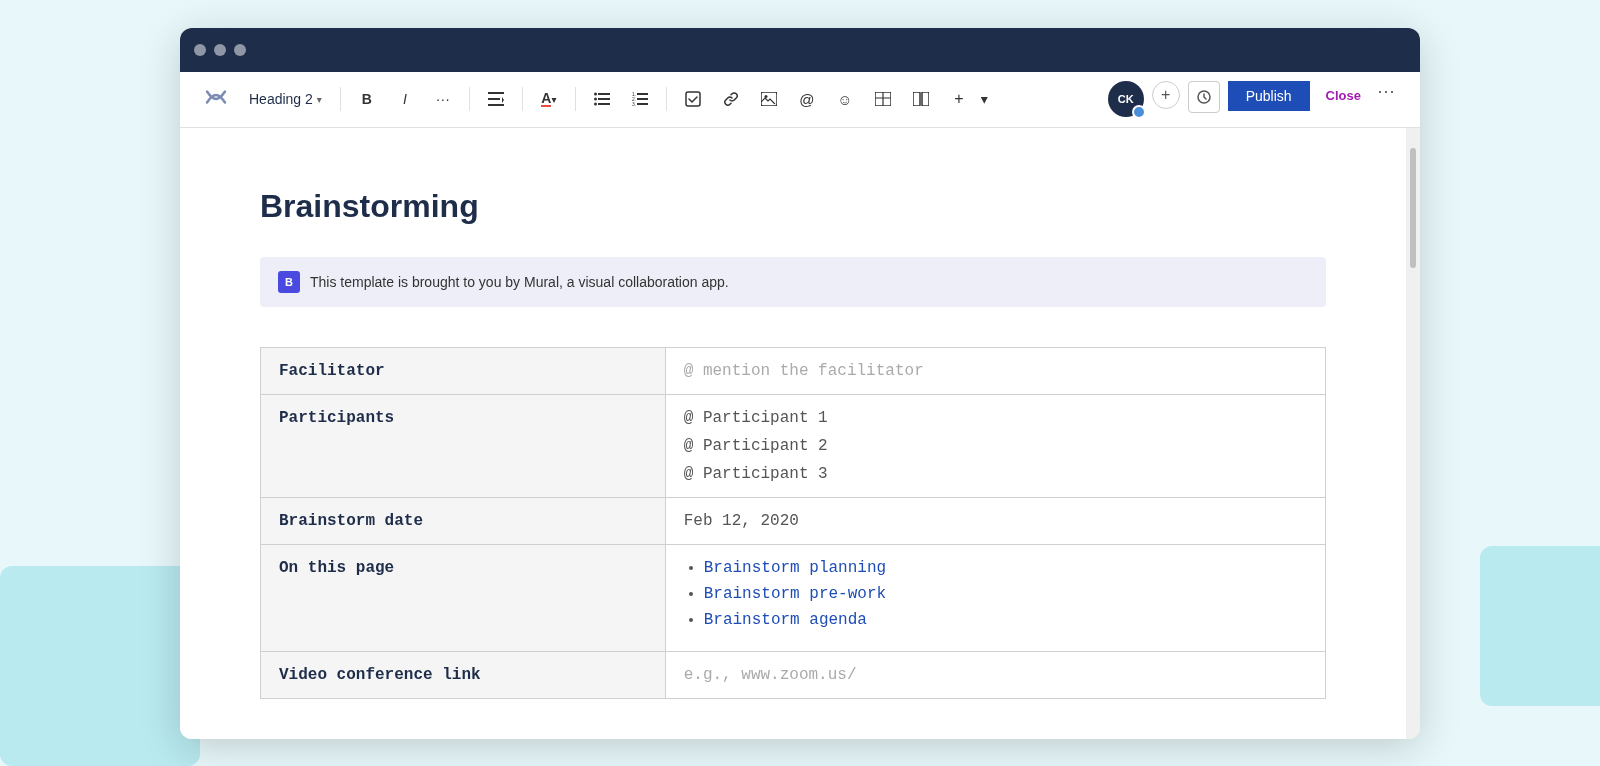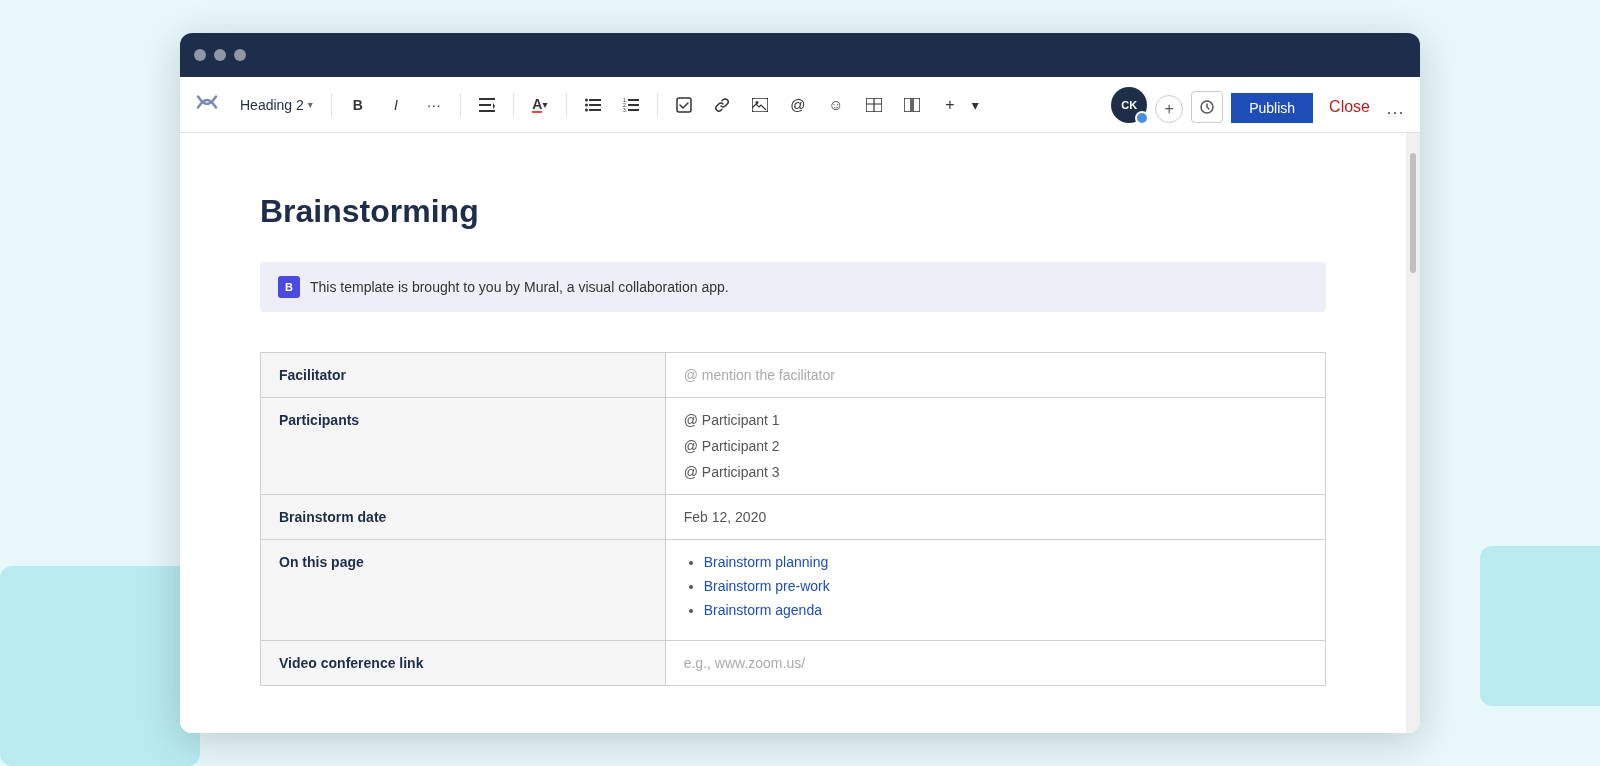--- a/index.html
+++ b/index.html
@@ -42,21 +42,21 @@
       opacity: 0.5;
     }
 
     
     .toolbar {
       background: #fff;
       border-bottom: 1px solid #e0e0e0;
       height: 56px;
       display: flex;
       align-items: center;
-      padding: 0 16px;
+      padding: 0 25px;
       gap: 6px;
       flex-shrink: 0;
     }
     .toolbar-logo {
       margin-right: 8px;
       color: #7b8bb2;
       font-size: 20px;
     }
     .heading-selector {
       display: flex;
@@ -86,21 +86,21 @@
       color: #333;
       border: none;
       background: transparent;
     }
     .toolbar-btn.bold { font-weight: bold; }
     .toolbar-btn.italic { font-style: italic; }
 
     .toolbar-right {
       margin-left: auto;
       display: flex;
-      align-items: flex-end;
+      align-items: flex-start;
       gap: 8px;
     }
     .avatar {
       width: 36px; height: 36px;
       border-radius: 50%;
       background: #1e2d4a;
       display: flex; align-items: center; justify-content: center;
       color: #fff;
       font-size: 11px;
       font-weight: 600;
@@ -140,24 +140,25 @@
       border: none;
       padding: 7px 18px;
       border-radius: 0;
       font-size: 14px;
       font-weight: 500;
       cursor: pointer;
     }
     .close-btn {
       background: transparent;
       border: none;
-      font-size: 16px;
-      color: #b91c1c;
+      font-size: 13px;
+      color: #a21caf;
       cursor: pointer;
       padding: 7px 8px;
+      font-weight: bold;
     }
     .more-btn {
       background: transparent;
       border: none;
       font-size: 18px;
       color: #555;
       cursor: pointer;
     }
 
     
@@ -202,21 +203,22 @@
       display: flex; align-items: center; justify-content: center;
       font-size: 11px;
       font-weight: bold;
       flex-shrink: 0;
     }
 
     
     .info-table {
       width: 100%;
       border-collapse: collapse;
-      font-size: 14px;
+      font-size: 16px;
+      font-family: Liberation Mono, monospace;
     }
     .info-table td {
       border: 1px solid #d0d0d0;
       padding: 14px 18px;
       vertical-align: top;
     }
     .info-table td:first-child {
       background: #f5f5f5;
       font-weight: 600;
       color: #1e2d4a;

